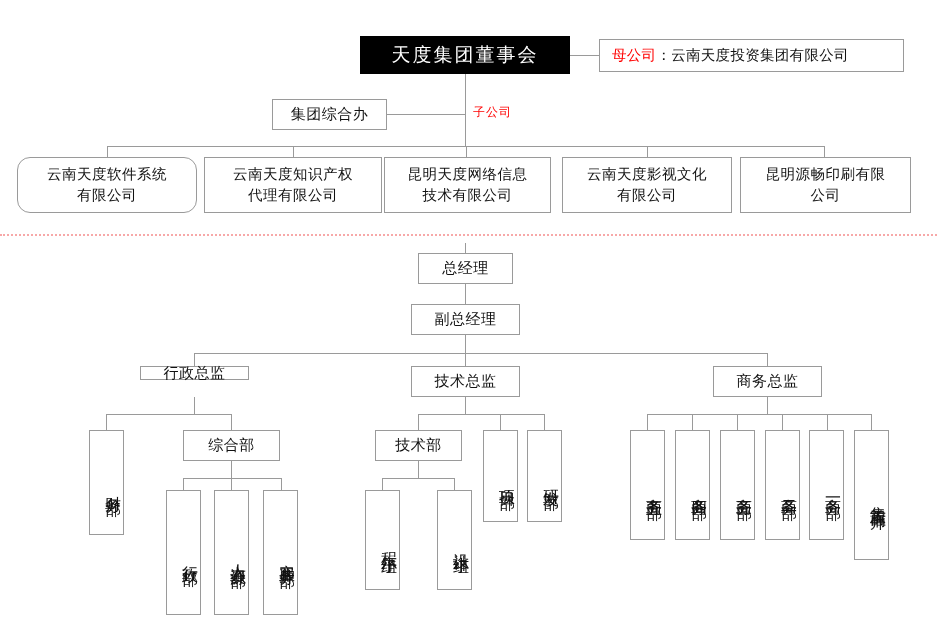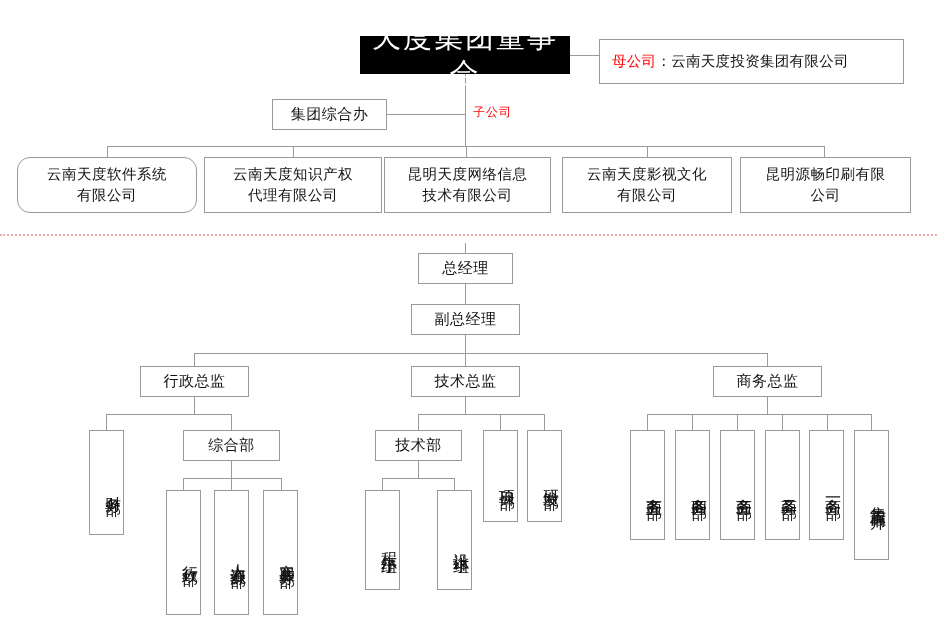--- a/index.html
+++ b/index.html
@@ -28,21 +28,21 @@
     text-align:center;
     font-size:15px;
     line-height:1.25;
     letter-spacing:0.5px;
     z-index:3;
   }
   .box.root{
     background:#000000;
     border:1px solid #000000;
     color:#ffffff;
-    font-size:29px;
+    font-size:19px;
     letter-spacing:2px;
   }
   .box.wide-note{
     font-size:14.5px;
     letter-spacing:0.3px;
     justify-content:flex-start;
     padding-left:12px;
   }
   .box.multi{
     font-size:14.5px;
@@ -93,21 +93,21 @@
 <body>
 
 <div id="chart">
 
   <div class="box root" style="left:360px;top:36px;width:210px;height:38px;">
     <span>天度集团董事会</span>
   </div>
 
   <div class="ln h" style="left:570px;top:55px;width:30px;"></div>
 
-  <div class="box wide-note" style="left:599px;top:39px;width:305px;height:45px;">
+  <div class="box wide-note" style="left:599px;top:39px;width:305px;height:33px;">
     <span class="note-line"><span class="red">母公司</span><span class="blk">：</span><span class="blk">云南天度投资集团有限公司</span></span>
   </div>
 
   <div class="ln v" style="left:465px;top:74px;height:72px;"></div>
 
   <div class="box" style="left:272px;top:99px;width:115px;height:31px;">
     <span>集团综合办</span>
   </div>
   <div class="ln h" style="left:387px;top:114px;width:78px;"></div>
 
@@ -163,21 +163,21 @@
   <div class="box" style="left:411px;top:304px;width:109px;height:31px;">
     <span>副总经理</span>
   </div>
 
   <div class="ln v" style="left:465px;top:335px;height:18px;"></div>
   <div class="ln h" style="left:194px;top:353px;width:574px;"></div>
   <div class="ln v" style="left:194px;top:353px;height:13px;"></div>
   <div class="ln v" style="left:465px;top:353px;height:13px;"></div>
   <div class="ln v" style="left:767px;top:353px;height:13px;"></div>
 
-  <div class="box" style="left:140px;top:366px;width:109px;height:31px;">
+  <div class="box" style="left:140px;top:366px;width:109px;height:14px;">
     <span>行政总监</span>
   </div>
   <div class="box" style="left:411px;top:366px;width:109px;height:31px;">
     <span>技术总监</span>
   </div>
   <div class="box" style="left:713px;top:366px;width:109px;height:31px;">
     <span>商务总监</span>
   </div>
 
   <div class="ln v" style="left:194px;top:397px;height:17px;"></div>

